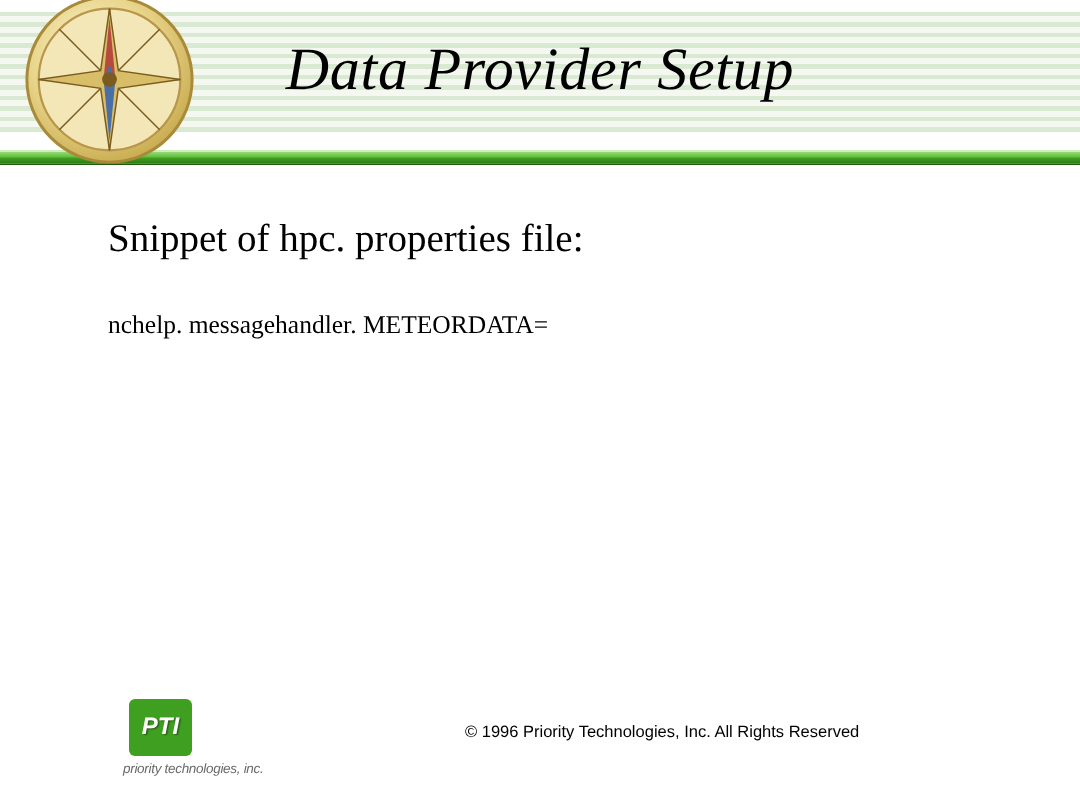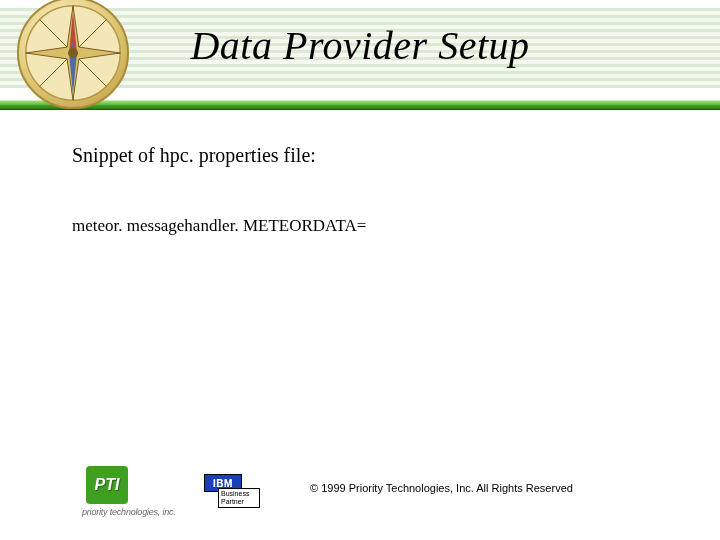--- a/index.html
+++ b/index.html
@@ -61,23 +61,23 @@
     color: #000;
     letter-spacing: 0.5px;
   }
   .body {
     position: absolute;
     left: 72px;
     top: 144px;
     width: 600px;
   }
   .subheading {
-    font-size: 20px;
-    color: #000;
-    margin-bottom: 48px;
+    font-size: 26px;
+    color: #000;
+    margin-bottom: 32px;
   }
   .snippet {
     font-size: 17px;
     color: #000;
     line-height: 1.35;
   }
   .snippet-line2 {
     padding-left: 110px;
     display: block;
   }
@@ -208,34 +208,25 @@
       <polygon points="60,102 64,60 60,50 56,60" fill="#4a6fa8"></polygon>
       <circle cx="60" cy="60" r="5" fill="#7a5c1e"></circle>
     </svg>
   </div>
   <div class="title">Data Provider Setup</div>
 </div>
 
 <div class="body">
   <div class="subheading">Snippet of hpc. properties file:</div>
   <div class="snippet">
-    <span>meteor. messagehandler. METEORDATA=</span><br>
+    <span>nchelp. messagehandler. METEORDATA=</span><br>
   </div>
 </div>
 
 <div class="footer">
   <div class="pti-logo">
     <div class="pti-box">
       <span>PTI</span>
     </div>
     <div class="pti-text">priority technologies, inc.</div>
   </div>
-  <div class="ibm-badge">
-    <div class="ibm-top">
-      <span>IBM</span>
-    </div>
-    <div class="ibm-bot">
-      <span>Business</span><br>
-      <span>Partner</span>
-    </div>
-  </div>
-  <div class="copyright">© 1999 Priority Technologies, Inc. All Rights Reserved</div>
+  <div class="copyright">© 1996 Priority Technologies, Inc. All Rights Reserved</div>
 </div>
 
 </body></html>

